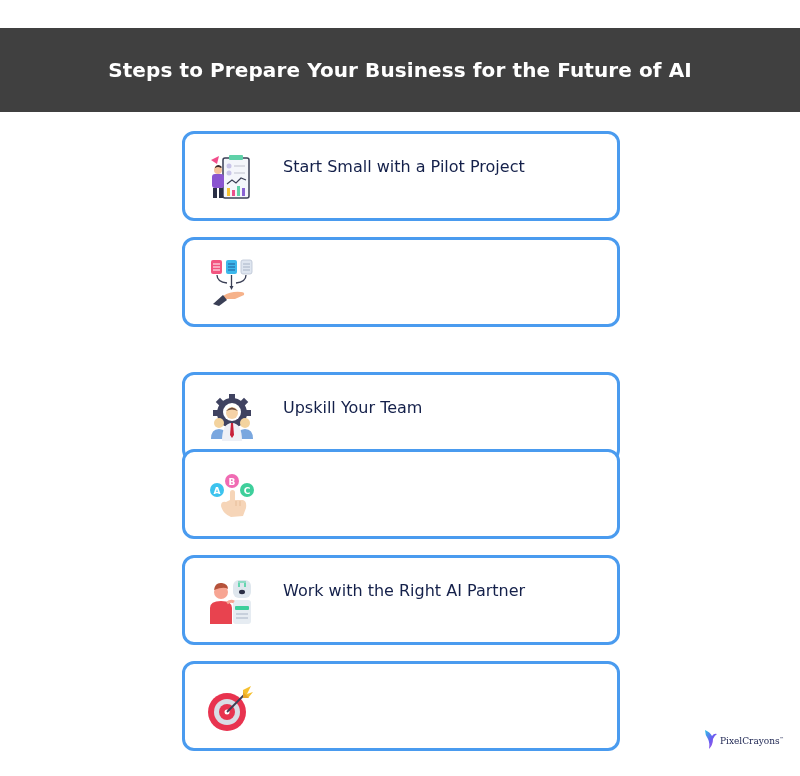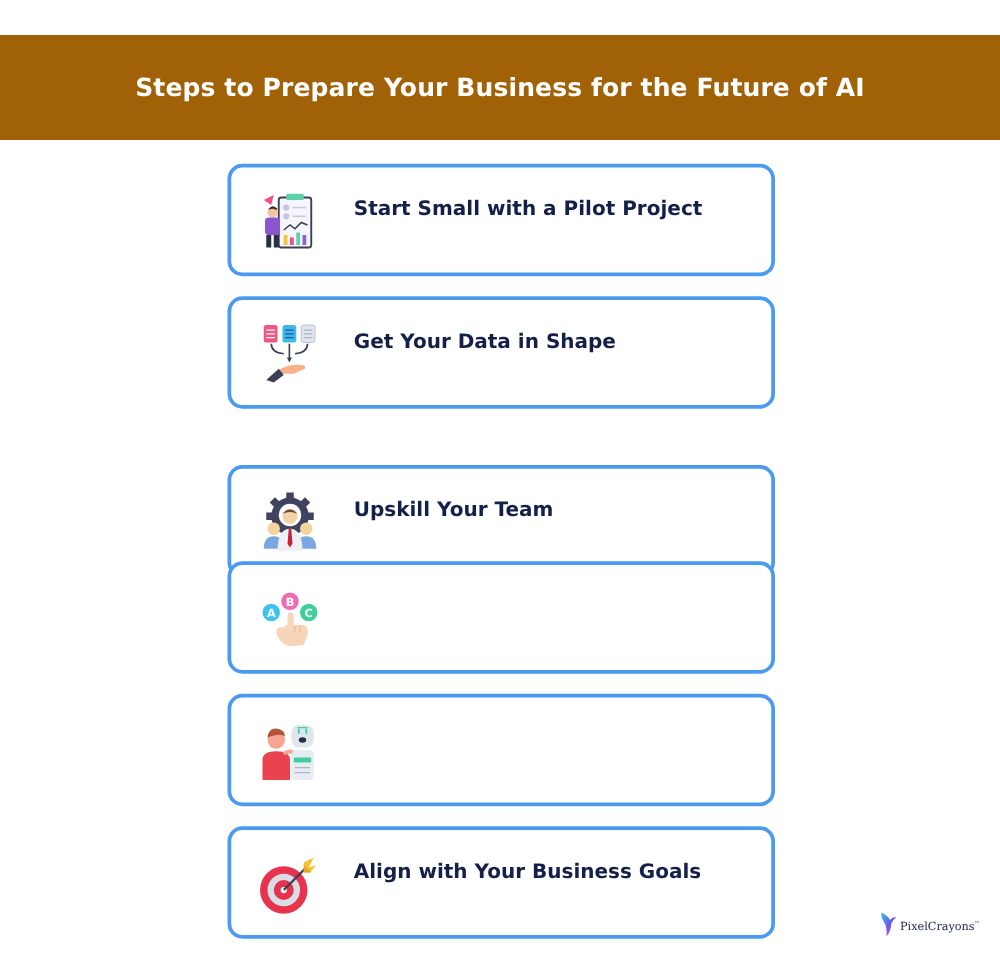--- a/index.html
+++ b/index.html
@@ -1,34 +1,34 @@
 <!DOCTYPE html>
 <html><head>
   <meta charset="utf-8">
   <style>
     html, body { margin: 0; padding: 0; background: #ffffff; }
     body { width: 800px; height: 776px; position: relative; overflow: hidden; font-family: "DejaVu Sans", sans-serif; }
     .banner {
       position: absolute; left: 0; top: 28px; width: 800px; height: 84px;
-      background: #a16207; display: flex; align-items: center; justify-content: center;
+      background: #404040; display: flex; align-items: center; justify-content: center;
     }
     .banner-title {
       color: #ffffff; font-weight: bold; font-size: 20px; letter-spacing: 0.1px;
     }
     .card {
       position: absolute; left: 182px; width: 432px; height: 84px;
       border: 3px solid #4a9bef; border-radius: 12px; background: #ffffff;
       box-sizing: content-box;
     }
     .card .icon {
       position: absolute; left: 22px; top: 18px; width: 50px; height: 50px;
     }
     .card .label {
       position: absolute; left: 98px; top: 0; height: 64px; display: flex; align-items: center;
-      color: #14204a; font-weight: bold; font-size: 16px;
+      color: #14204a; font-weight: normal; font-size: 16px;
     }
     .logo {
       position: absolute; left: 704px; top: 728px; display: flex; align-items: center;
     }
     .logo-text {
       font-family: "DejaVu Serif", serif; font-size: 9px; color: #1b2350; margin-left: 2px;
     }
     .logo-tm { font-size: 4px; vertical-align: super; color: #1b2350; }
   </style>
 </head>
@@ -79,21 +79,20 @@
       <line x1="36" y1="9" x2="43" y2="9" stroke="#a8b4c6" stroke-width="1"></line>
       <line x1="36" y1="12" x2="43" y2="12" stroke="#a8b4c6" stroke-width="1"></line>
       <path d="M10,17 Q10,24 20,25" fill="none" stroke="#3a3f55" stroke-width="1.3"></path>
       <line x1="24.5" y1="17" x2="24.5" y2="30" stroke="#3a3f55" stroke-width="1.3"></line>
       <path d="M39,17 Q39,24 29,25" fill="none" stroke="#3a3f55" stroke-width="1.3"></path>
       <polygon points="22.5,28 26.5,28 24.5,32" fill="#3a3f55"></polygon>
       <path d="M16,38 Q24,33 34,34 Q38,34 37,37 L28,41 L18,41 Z" fill="#f6b28a"></path>
       <polygon points="6,46 16,37 20,42 12,48" fill="#3a3f55"></polygon>
     </svg>
   </div>
-  <div class="label">Get Your Data in Shape</div>
 </div>
 
 <div class="card" style="top:343px;margin-top:29px;">
   <div class="icon">
     <svg width="50" height="50" viewBox="0 0 50 50">
       <g fill="#3f4260">
         <circle cx="25" cy="20" r="15"></circle>
         <rect x="22" y="1" width="6" height="6"></rect>
         <rect x="22" y="33" width="6" height="6"></rect>
         <rect x="6" y="17" width="6" height="6"></rect>
@@ -143,35 +142,35 @@
       <line x1="38" y1="7" x2="38" y2="11" stroke="#3ecf9b" stroke-width="1.5"></line>
       <line x1="31" y1="6" x2="39" y2="6" stroke="#3ecf9b" stroke-width="1"></line>
       <ellipse cx="35" cy="16" rx="3" ry="2.2" fill="#2a2f45"></ellipse>
       <rect x="26" y="24" width="18" height="24" rx="3" fill="#e6ecf2"></rect>
       <rect x="28" y="30" width="14" height="4" rx="1" fill="#3ecf9b"></rect>
       <line x1="29" y1="38" x2="41" y2="38" stroke="#a8b4c6" stroke-width="1"></line>
       <line x1="29" y1="42" x2="41" y2="42" stroke="#a8b4c6" stroke-width="1"></line>
       <path d="M20,27 Q24,24 27,26" fill="none" stroke="#f7a593" stroke-width="3"></path>
     </svg>
   </div>
+  <div class="label">Work with the Right AI Partner</div>
 </div>
 
 <div class="card" style="top:661px;">
   <div class="icon">
     <svg width="50" height="50" viewBox="0 0 50 50">
       <circle cx="20" cy="30" r="19" fill="#e8334f"></circle>
       <circle cx="20" cy="30" r="13" fill="#d9dde5"></circle>
       <circle cx="20" cy="30" r="8" fill="#e8334f"></circle>
       <circle cx="20" cy="30" r="2.5" fill="#ffffff"></circle>
       <line x1="20" y1="30" x2="38" y2="12" stroke="#3a3f55" stroke-width="1.8"></line>
       <polygon points="36,8 44,4 40,12 46,10 41,16 36,16" fill="#f6c02f"></polygon>
       <polygon points="36,16 36,10 42,16" fill="#e8a52a"></polygon>
     </svg>
   </div>
-  <div class="label">Align with Your Business Goals</div>
 </div>
 
 <div class="logo">
   <span>
     <svg width="14" height="22" viewBox="0 0 14 22">
       <defs>
         <linearGradient id="lg" x1="0" y1="0" x2="1" y2="1">
           <stop offset="0" stop-color="#2ec5e6"></stop>
           <stop offset="0.5" stop-color="#6a5cf0"></stop>
           <stop offset="1" stop-color="#c24fe0"></stop>

